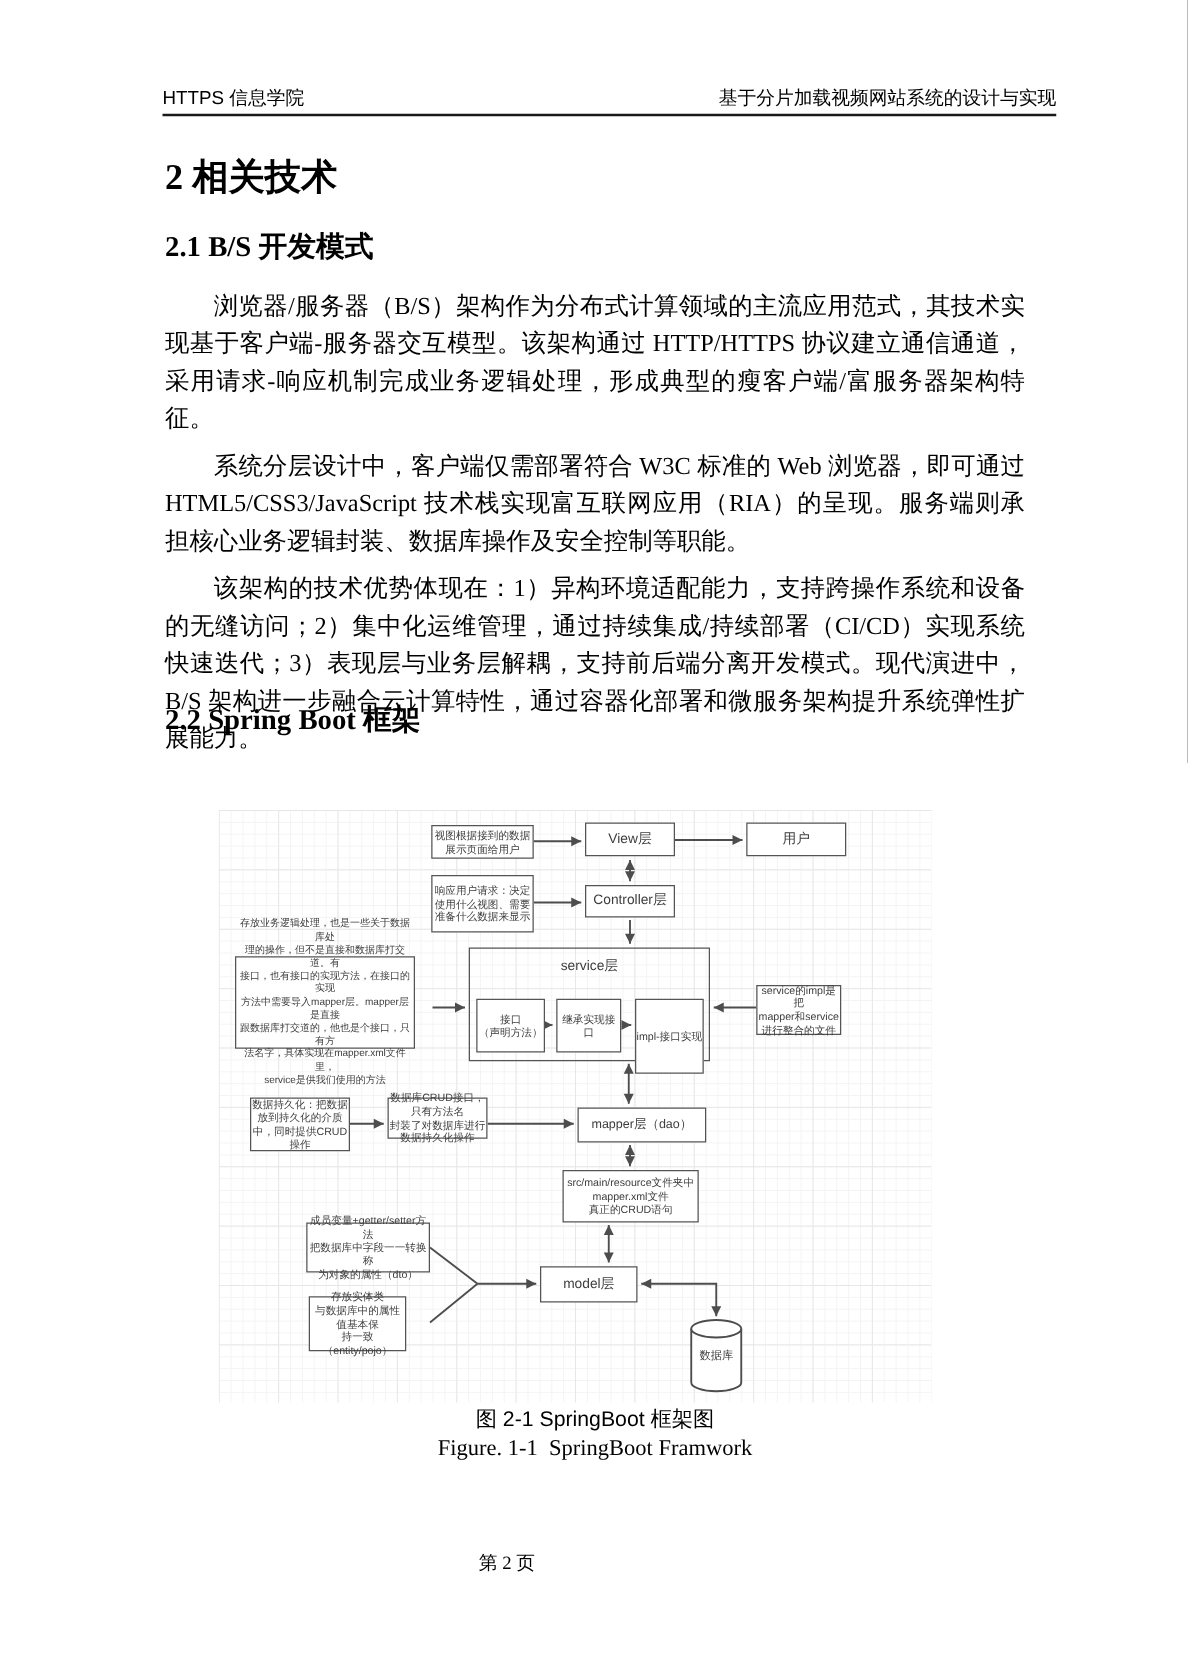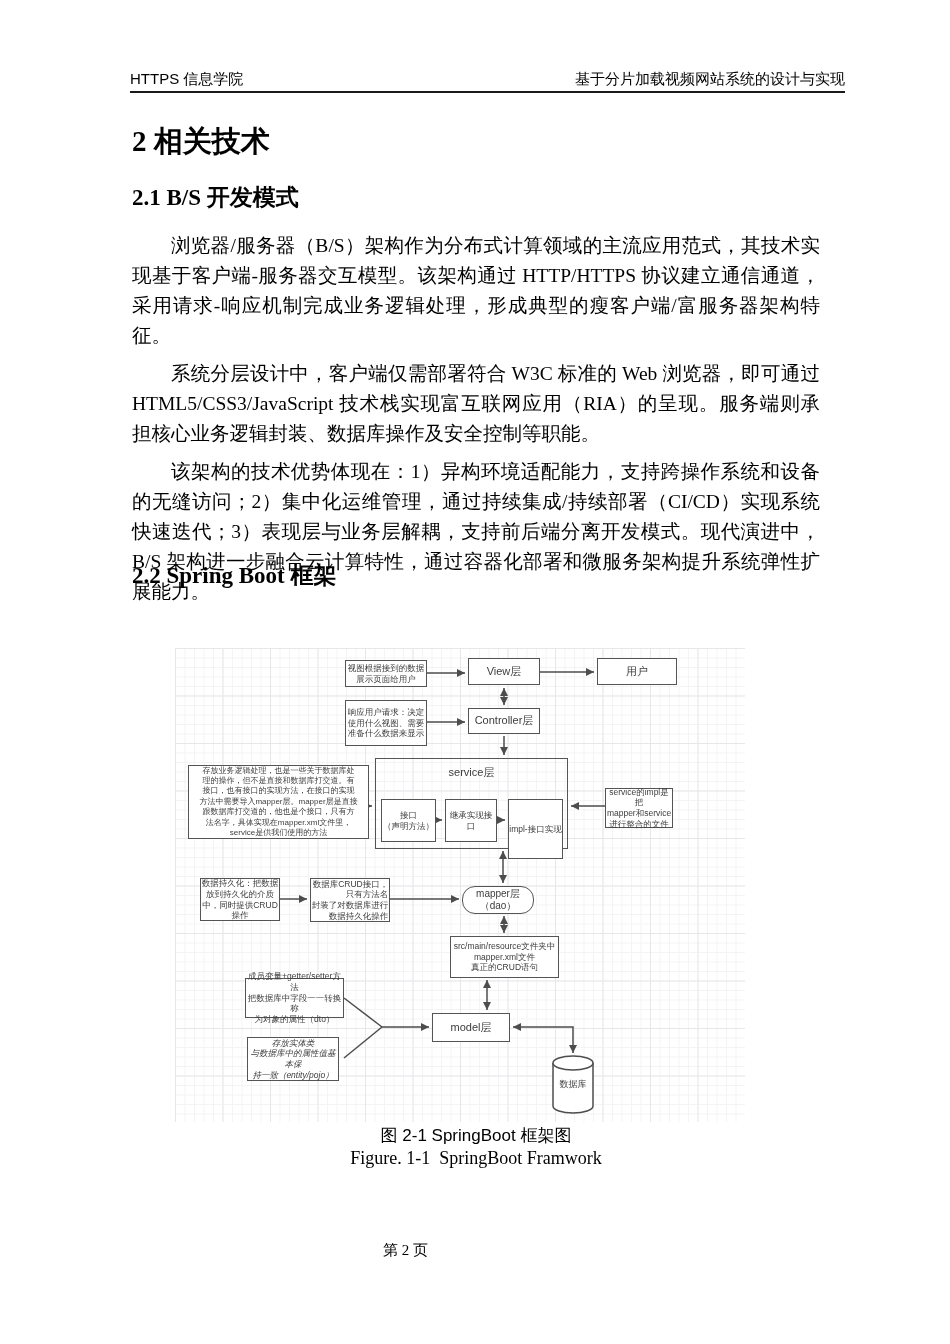--- a/index.html
+++ b/index.html
@@ -142,48 +142,48 @@
 准备什么数据来显示</div>
       <div class="dnode lay" style="left:293px; top:60px;  width:72px;  height:26px;">Controller层</div>
 
       <div class="dnode" style="left:200px; top:110px; width:193px; height:91px; background:transparent;"></div>
       <div class="service-label">service层</div>
       <div class="dnode note" style="left:206px; top:151px; width:55px; height:43px;">接口
 （声明方法）</div>
       <div class="dnode note" style="left:270px; top:151px; width:52px; height:43px;">继承实现接口</div>
       <div class="dnode note" style="left:333px; top:151px; width:55px; height:60px;">impl-接口实现</div>
 
-      <div class="dnode tiny" style="left:13px;  top:117px; width:181px; height:74px;">存放业务逻辑处理，也是一些关于数据库处
+      <div class="dnode tiny" style="left:13px;  top:117px; width:144px; height:74px;">存放业务逻辑处理，也是一些关于数据库处
 理的操作，但不是直接和数据库打交道。有
 接口，也有接口的实现方法，在接口的实现
 方法中需要导入mapper层。mapper层是直接
 跟数据库打交道的，他也是个接口，只有方
 法名字，具体实现在mapper.xml文件里，
 service是供我们使用的方法</div>
       <div class="dnode note" style="left:430px; top:140px; width:68px;  height:40px;">service的impl是把
 mapper和service
 进行整合的文件</div>
 
       <div class="dnode note" style="left:25px;  top:230px; width:80px;  height:43px;">数据持久化：把数据
 放到持久化的介质
 中，同时提供CRUD
 操作</div>
-      <div class="dnode note" style="left:135px; top:230px; width:80px;  height:44px;text-align:right;">数据库CRUD接口，
+      <div class="dnode note" style="left:135px; top:230px; width:80px;  height:33px;">数据库CRUD接口，
 只有方法名
 封装了对数据库进行
 数据持久化操作</div>
-      <div class="dnode lay" style="left:287px; top:238px; width:72px;  height:28px; font-size:10px;border-radius:13px;">mapper层（dao）</div>
+      <div class="dnode lay" style="left:287px; top:238px; width:103px;  height:28px; font-size:10px;">mapper层（dao）</div>
       <div class="dnode note" style="left:275px; top:288px; width:109px; height:42px;">src/main/resource文件夹中
 mapper.xml文件
 真正的CRUD语句</div>
 
       <div class="dnode note" style="left:70px;  top:330px; width:99px;  height:40px;">成员变量+getter/setter方法
 把数据库中字段一一转换称
 为对象的属性（dto）</div>
-      <div class="dnode note" style="left:72px;  top:389px; width:92px;  height:44px;font-style:italic;">存放实体类
+      <div class="dnode note" style="left:72px;  top:389px; width:78px;  height:44px;">存放实体类
 与数据库中的属性值基本保
 持一致（entity/pojo）</div>
       <div class="dnode lay" style="left:257px; top:365px; width:78px;  height:29px;">model层</div>
 
       <div class="dblabel">数据库</div>
     </div>
   </div>
 
   <div class="cap-zh">图 2-1 SpringBoot 框架图</div>
   <div class="cap-en">Figure. 1-1  SpringBoot Framwork</div>

